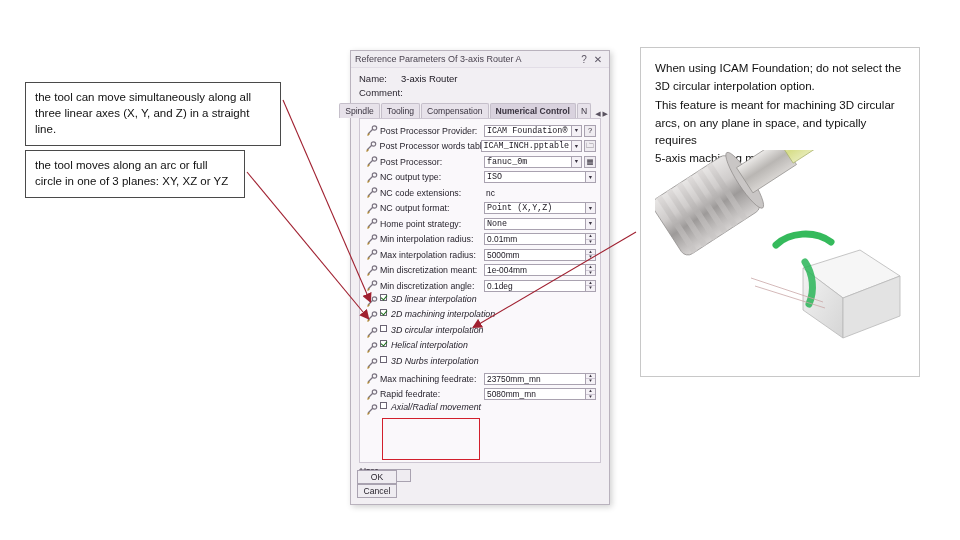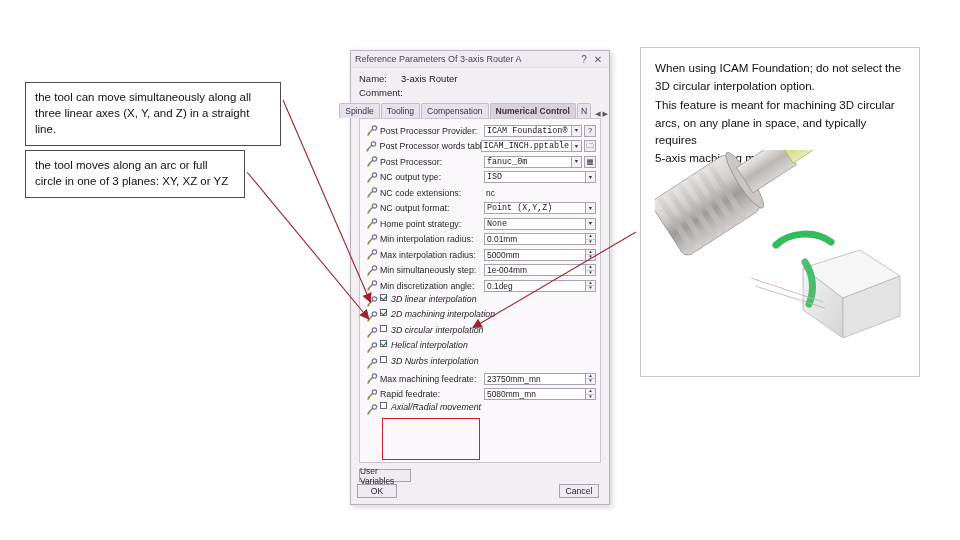--- a/index.html
+++ b/index.html
@@ -115,21 +115,21 @@
   .highlight-box {
     position:absolute; left:22px; top:299px; width:98px; height:42px;
     border:1px solid #d21f2c; pointer-events:none;
   }
 
   .uservars {
     margin-top:6px; width:52px; height:13px; background:#efecf1; border:1px solid #a9a2b0;
     font-size:8.4px; display:flex; align-items:center; justify-content:center; color:#2a242f;
   }
 
-  .footer { position:absolute; bottom:6px; left:0; right:0; display:flex; justify-content:space-between; padding-right:10px; }
+  .footer { position:absolute; bottom:6px; left:0; right:0; display:flex; justify-content:flex-start; padding-right:10px;flex-direction:column; }
   .fbtn {
     width:40px; height:14px; background:#efecf1; border:1px solid #a9a2b0;
     font-size:8.6px; display:flex; align-items:center; justify-content:center; color:#241f29; margin-left:6px;
   }
 
   
   .tool-ico { width:11px; height:11px; position:relative; }
 
   svg { display:block; }
   .arrows { position:absolute; left:0; top:0; width:960px; height:540px; pointer-events:none; }
@@ -404,21 +404,21 @@
     </div>
 
     <div class="frow">
       <div class="icon-cell">
         <svg class="tool-ico" viewBox="0 0 11 11">
             <path d="M1 9 L6 4" stroke="#7a7380" stroke-width="1.2" fill="none"></path>
             <circle cx="7.5" cy="3" r="2.2" fill="none" stroke="#7a7380" stroke-width="1.2"></circle>
             <path d="M0.5 10.5 L2.5 8.5" stroke="#b08a3a" stroke-width="1.4"></path>
           </svg>
       </div>
-      <div class="flbl">Min simultaneously step:</div>
+      <div class="flbl">Min discretization meant:</div>
       <div class="fctl">
         <div class="input">1e-004mm</div>
         <div class="spin">
             <div>▲</div>
             <div>▼</div>
           </div>
       </div>
     </div>
 
     <div class="frow">

